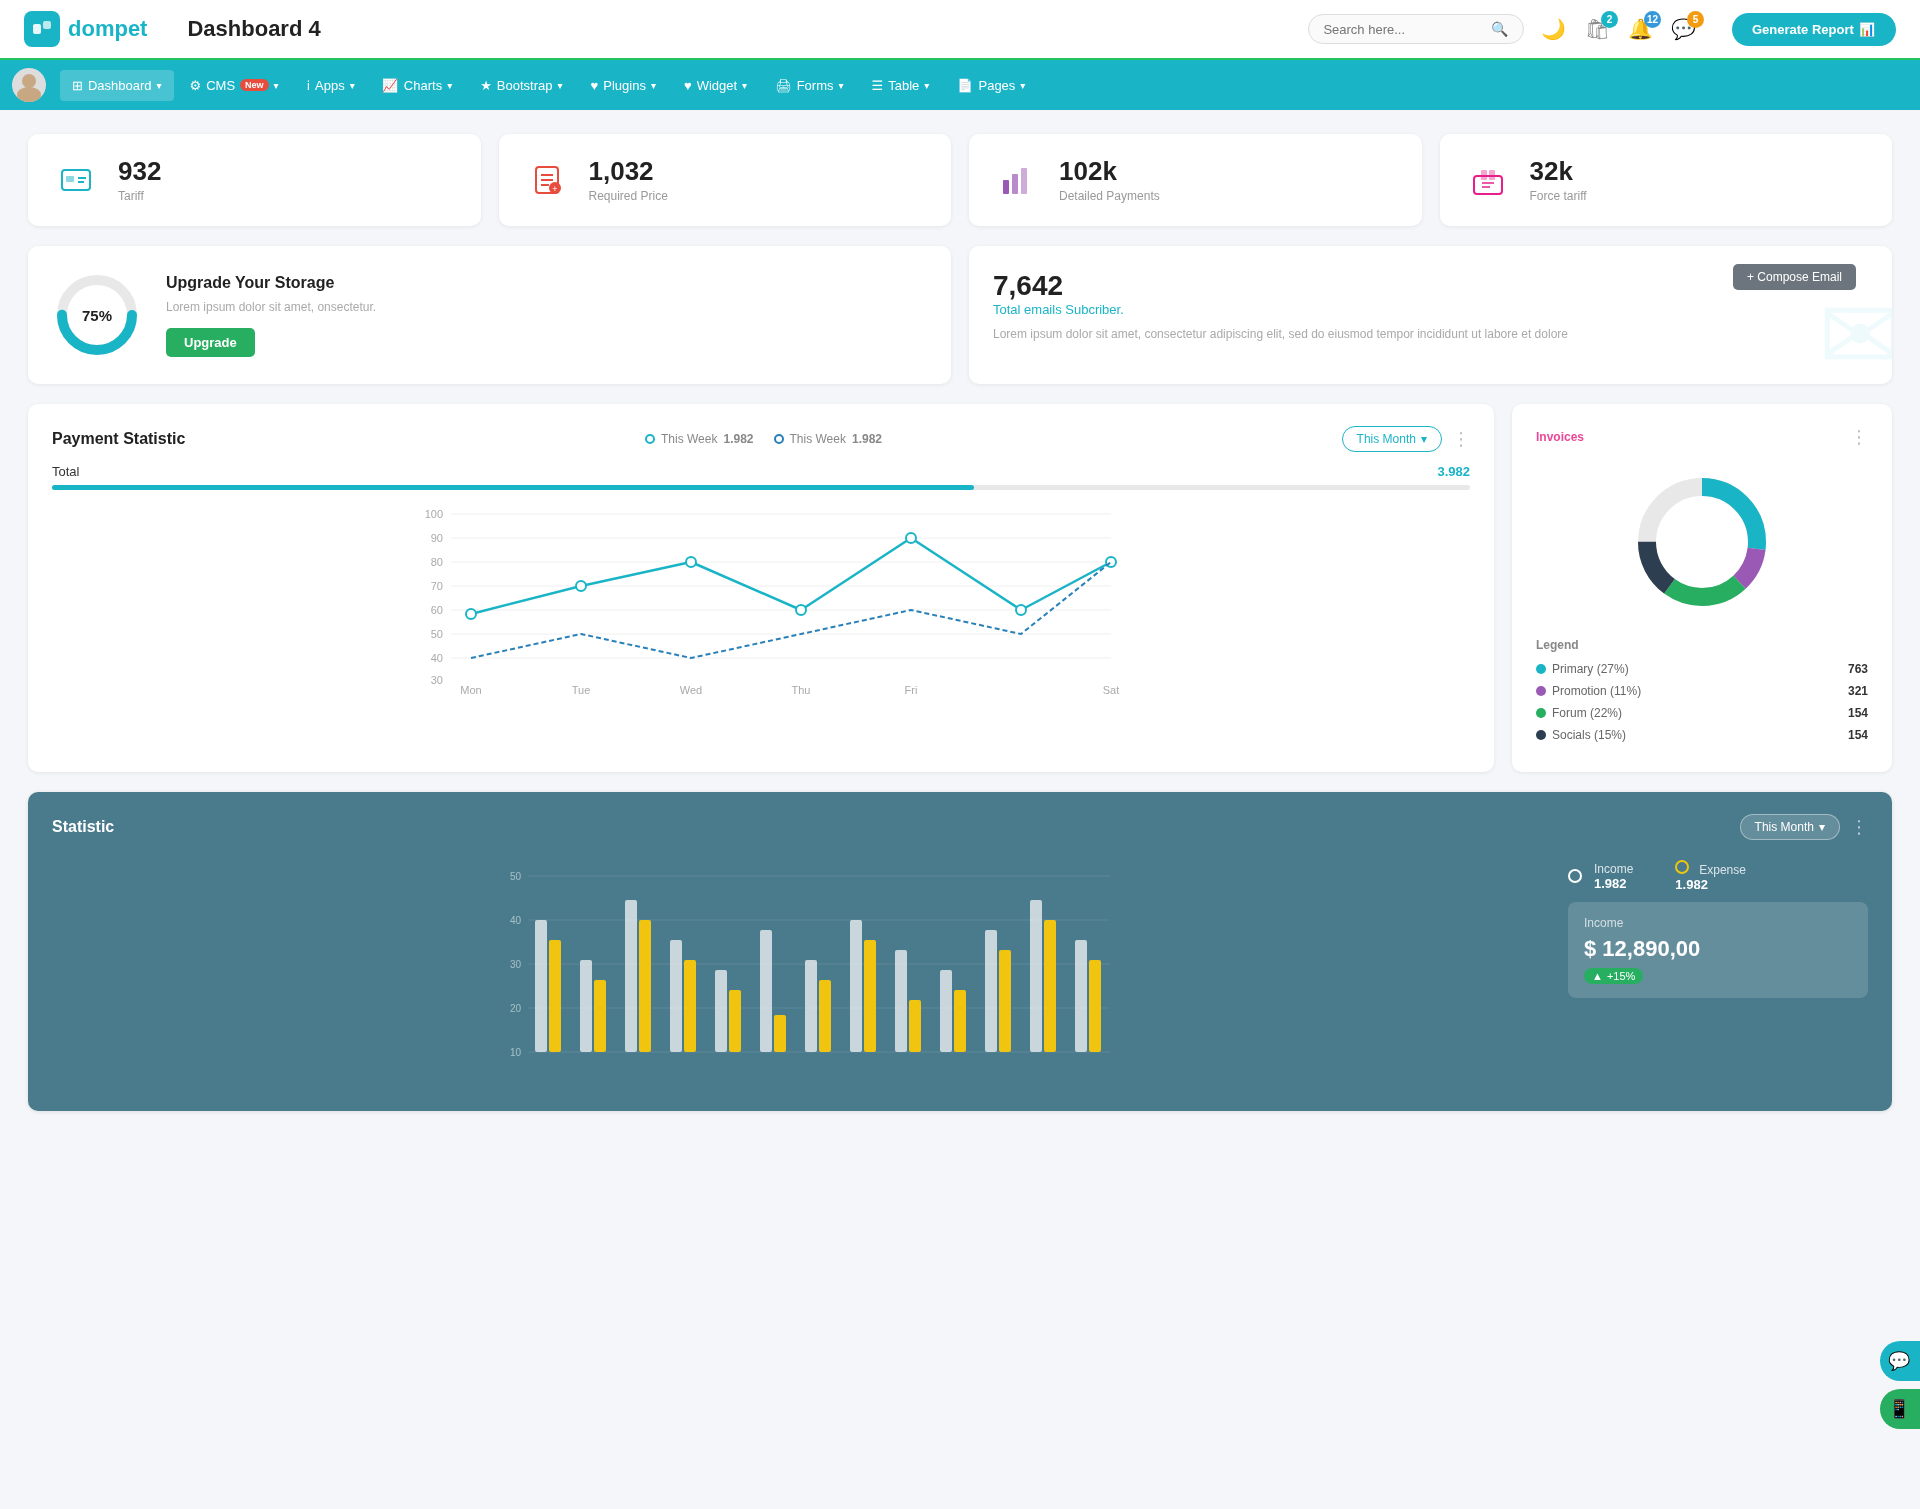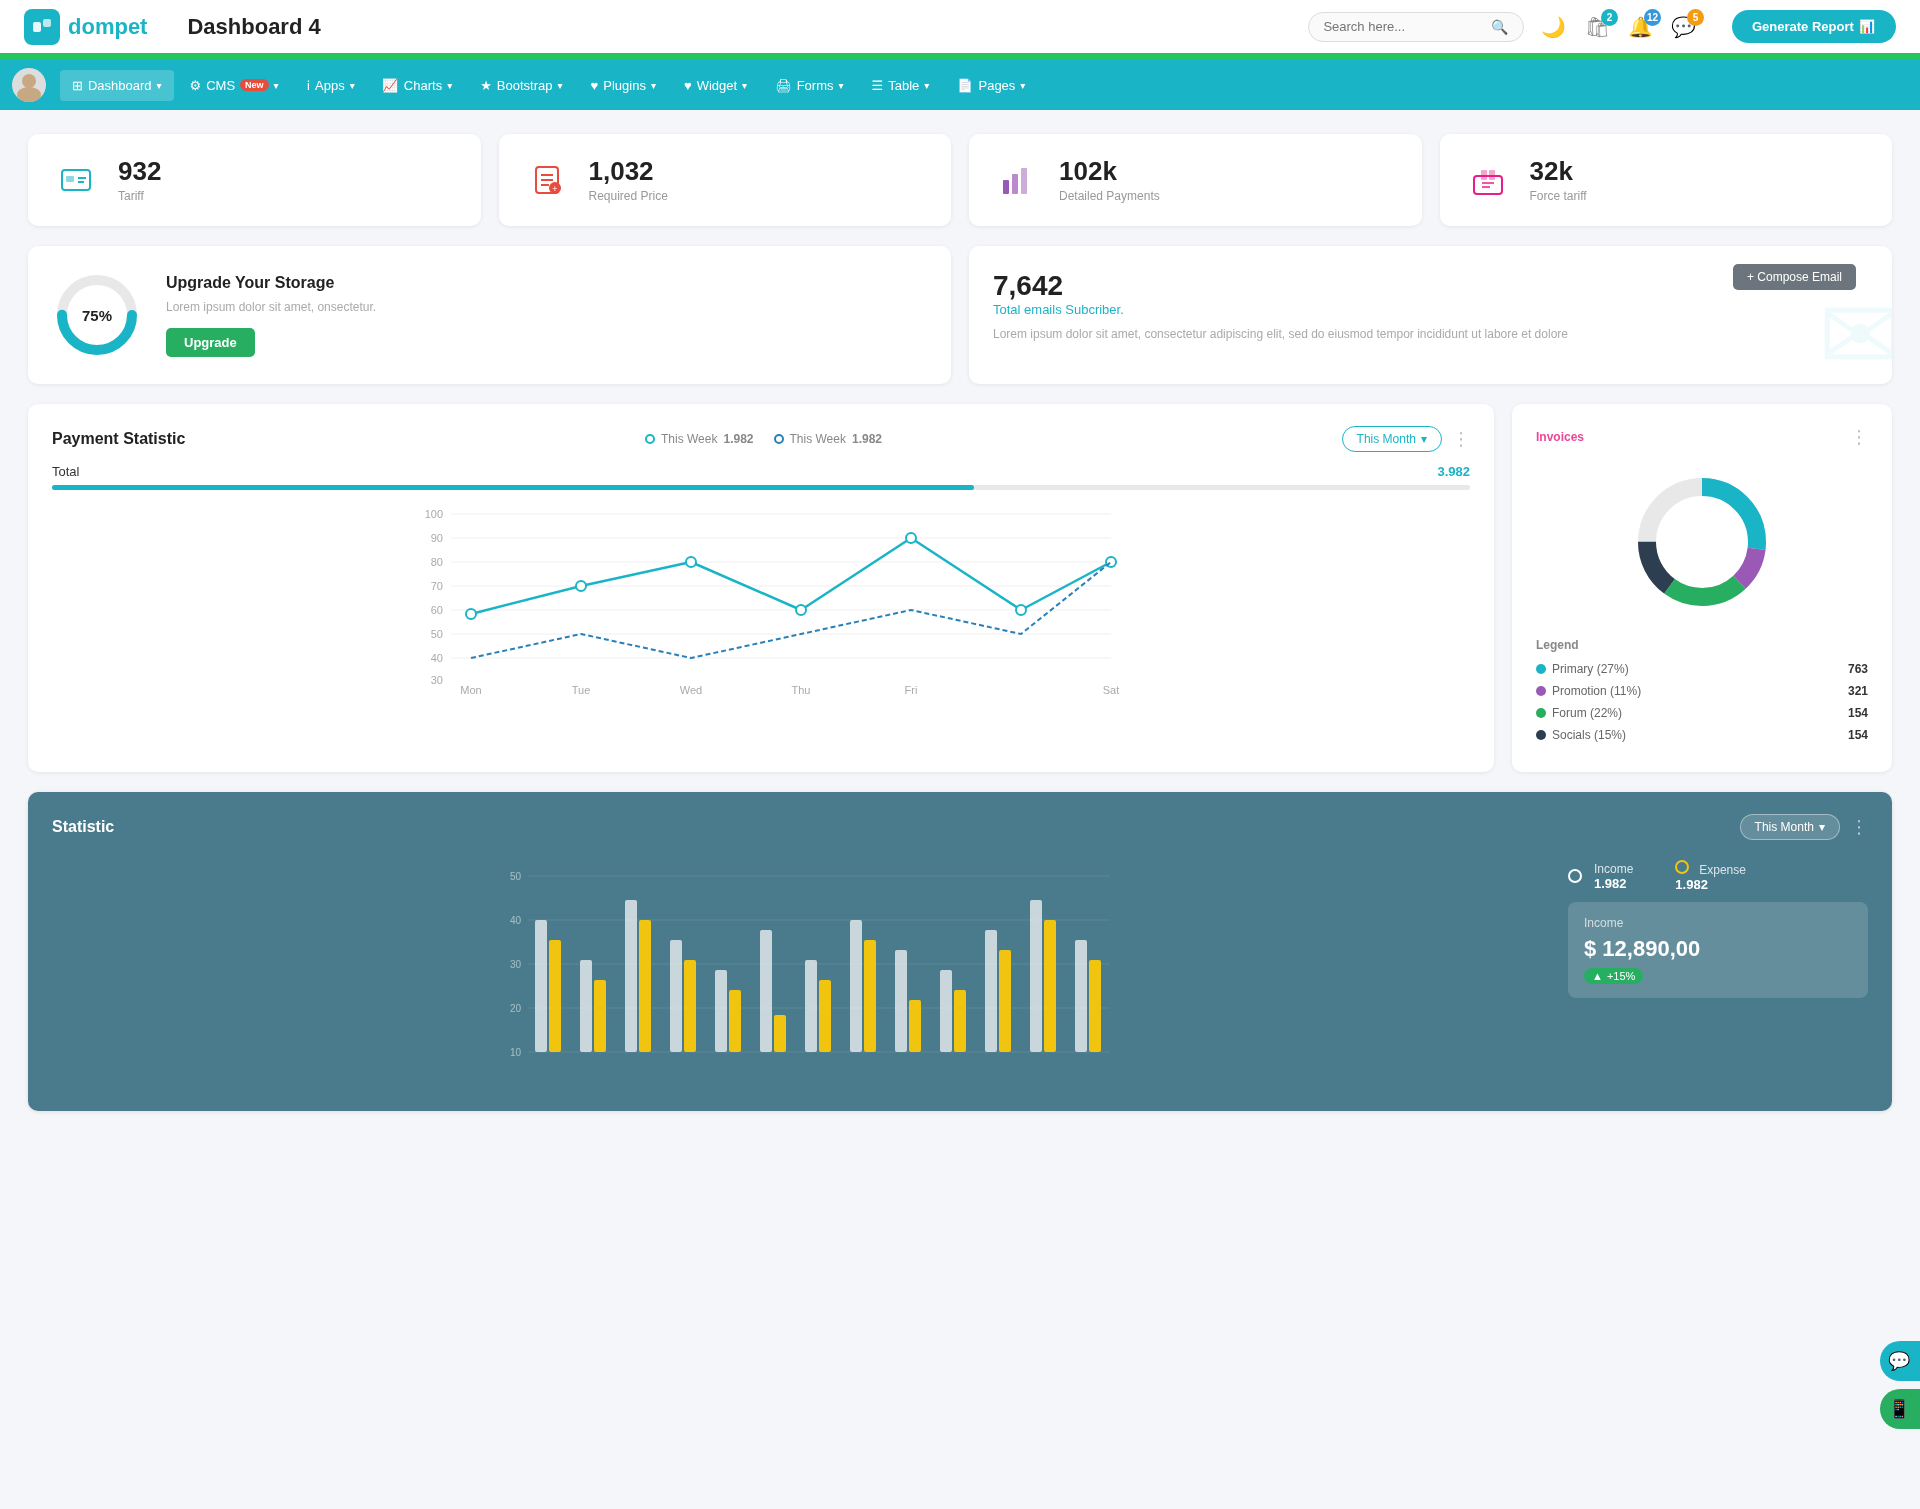--- a/index.html
+++ b/index.html
@@ -1,19 +1,19 @@
 <!DOCTYPE html>
 <html><head>
   <meta charset="utf-8">
   <style>
     * { box-sizing: border-box; margin: 0; padding: 0; }
     body { font-family: 'Segoe UI', Arial, sans-serif; background: #f4f6f9; color: #333; font-size: 14px; }
 
     
-    .topbar { background: #fff; display: flex; align-items: center; padding: 0 24px; height: 60px; border-bottom: 7px solid #22c55e; }
+    .topbar { background: #fff; display: flex; align-items: center; padding: 0 24px; height: 60px; border-bottom: 2px solid #22c55e; }
     .logo { display: flex; align-items: center; gap: 8px; margin-right: 40px; }
     .logo-icon { width: 36px; height: 36px; background: #1ab4c7; border-radius: 8px; display: flex; align-items: center; justify-content: center; color: #fff; font-size: 18px; }
     .logo-text { font-size: 22px; font-weight: 700; color: #1ab4c7; }
     .page-title { font-size: 22px; font-weight: 700; color: #222; flex: 1; }
     .search-bar { display: flex; align-items: center; border: 1px solid #ddd; border-radius: 20px; padding: 6px 14px; gap: 8px; background: #fafafa; }
     .search-bar input { border: none; background: transparent; outline: none; font-size: 13px; width: 160px; color: #1d4ed8; }
     .topbar-icons { display: flex; align-items: center; gap: 18px; margin-left: 18px; }
     .icon-btn { position: relative; cursor: pointer; color: #888; font-size: 20px; }
     .badge { position: absolute; top: -6px; right: -8px; background: #1ab4c7; color: #fff; border-radius: 50%; font-size: 10px; width: 17px; height: 17px; display: flex; align-items: center; justify-content: center; font-weight: 700; }
     .badge-yellow { background: #f39c12; }

